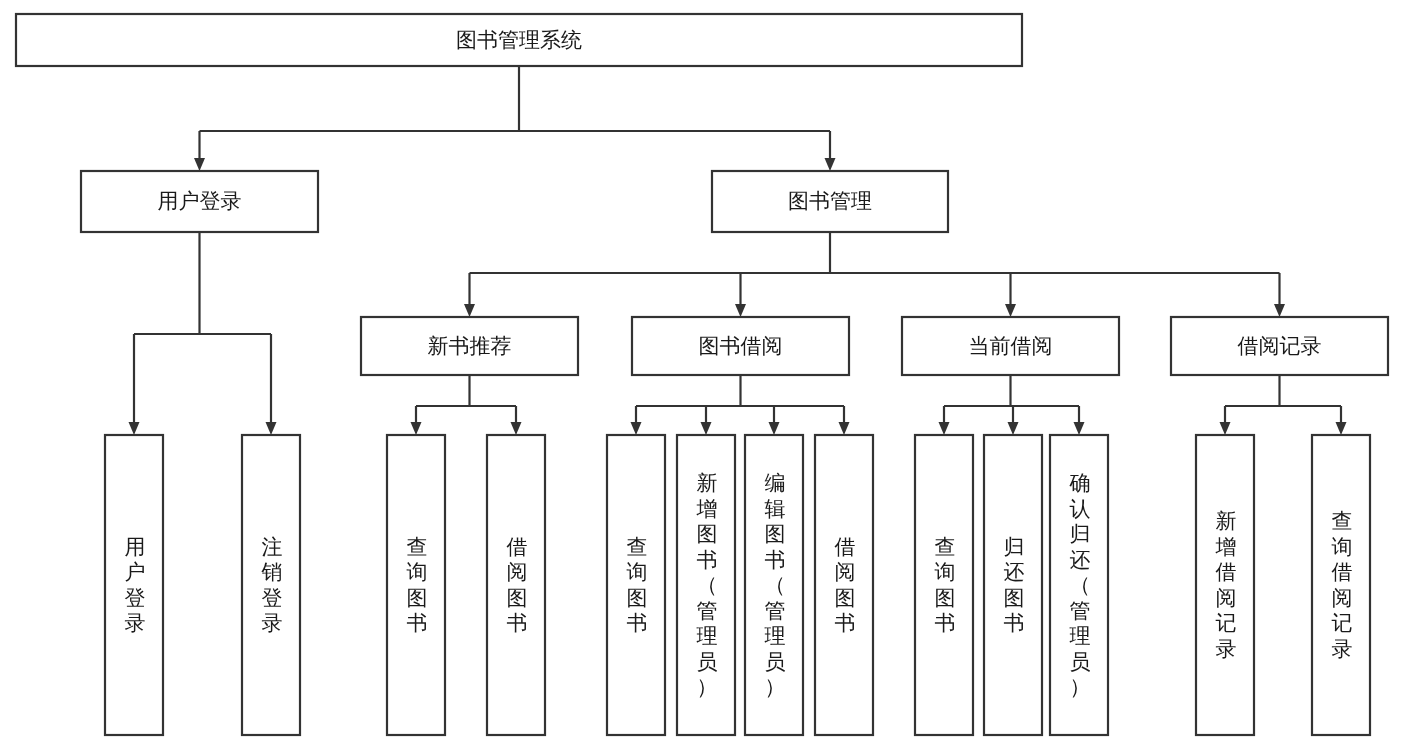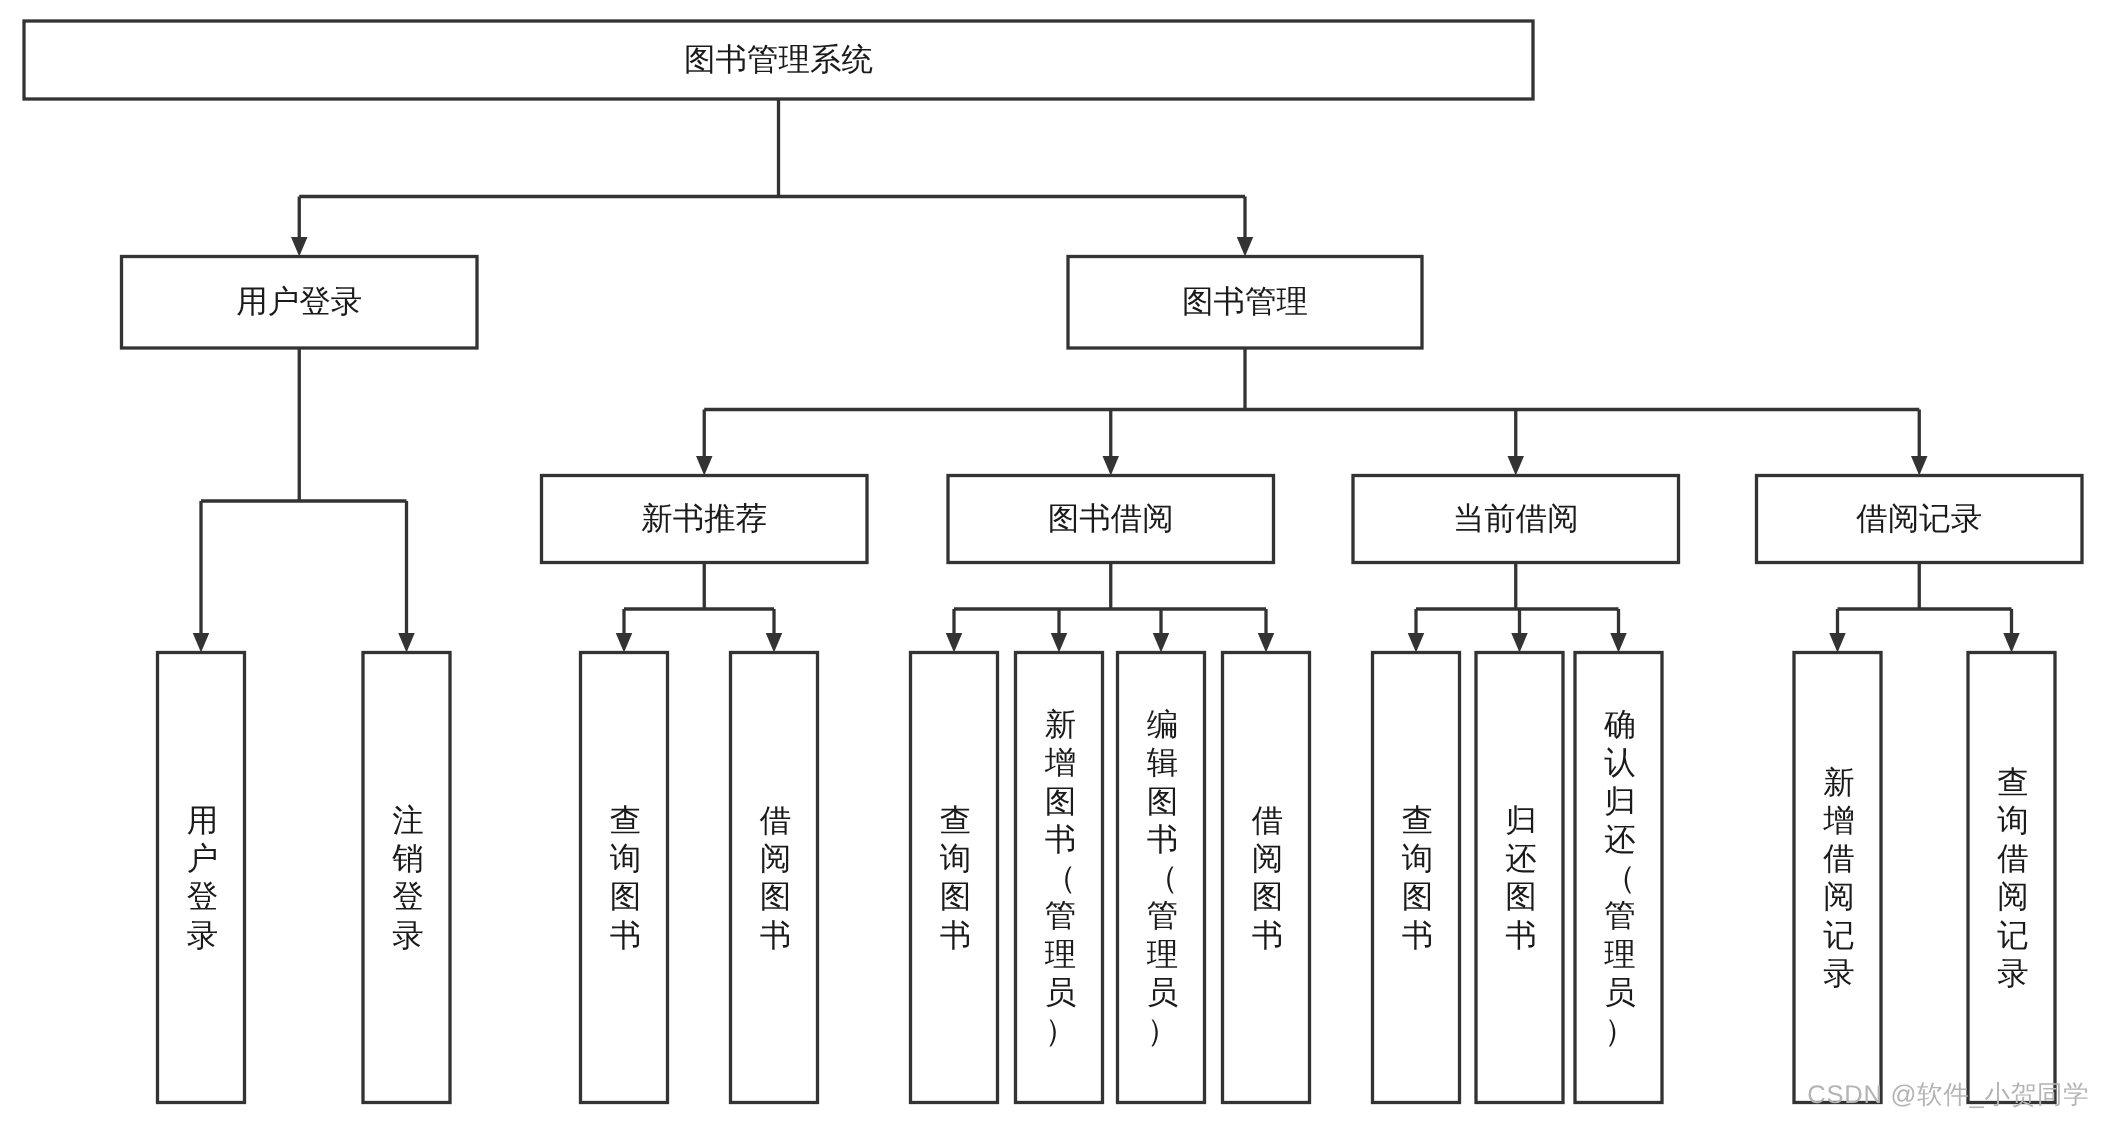--- a/index.html
+++ b/index.html
@@ -202,14 +202,13 @@
         <g>
           <rect x="1196" y="435" width="58" height="300" class="node-box"></rect>
           <text x="1226" y="528.39" class="node-label-v"><tspan x="1226" dy="0">新</tspan><tspan x="1226" dy="25.5">增</tspan><tspan x="1226" dy="25.5">借</tspan><tspan x="1226" dy="25.5">阅</tspan><tspan x="1226" dy="25.5">记</tspan><tspan x="1226" dy="25.5">录</tspan></text>
         </g>
         <g>
           <rect x="1312" y="435" width="58" height="300" class="node-box"></rect>
           <text x="1342" y="528.39" class="node-label-v"><tspan x="1342" dy="0">查</tspan><tspan x="1342" dy="25.5">询</tspan><tspan x="1342" dy="25.5">借</tspan><tspan x="1342" dy="25.5">阅</tspan><tspan x="1342" dy="25.5">记</tspan><tspan x="1342" dy="25.5">录</tspan></text>
         </g>
       </g>
   </svg>
-  <div class="watermark">CSDN @软件_小贺同学</div>
 </div>
 
 </body></html>

